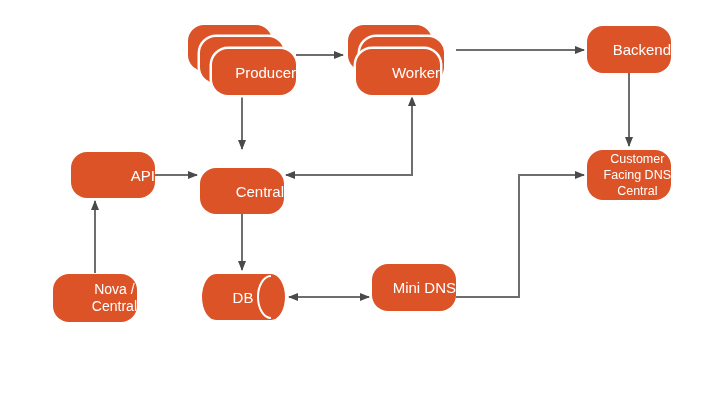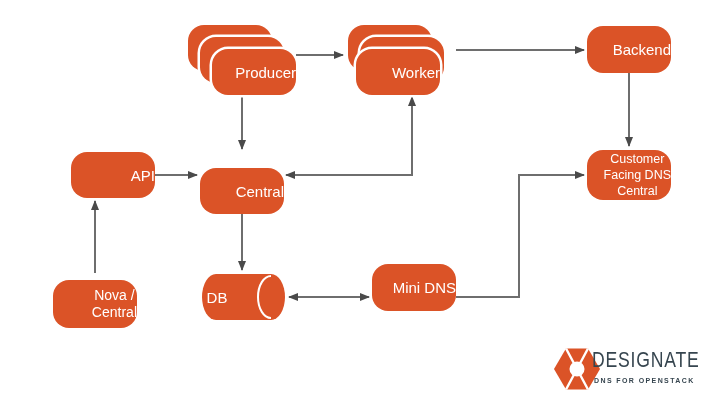--- a/index.html
+++ b/index.html
@@ -34,26 +34,26 @@
     display:flex;align-items:center;justify-content:flex-end;
     text-align:center;
     font-size:15px;
     z-index:2;
     box-sizing:border-box;
     border-radius:16px;
   }
   .node.stacked{box-shadow:0 0 0 2.5px var(--background);}
   .node.tall{height:47px;}
   .node.multiline{font-size:12.5px;line-height:1.28;}
-  .node.nova{height:48px;font-size:14px;line-height:1.25;margin-top:6px;}
+  .node.nova{height:48px;font-size:14px;line-height:1.25;}
   .cyl-wrap{position:absolute;left:202px;top:274px;width:84px;height:46px;z-index:2;}
   .cyl-body{fill:var(--box);}
   .cyl-cap{fill:none;stroke:var(--background);stroke-width:2;}
   .db-label{
-    position:absolute;left:188px;top:274px;width:58px;height:46px;
+    position:absolute;left:214px;top:274px;width:58px;height:46px;
     display:flex;align-items:center;justify-content:center;
     color:var(--box-text);font-size:15px;z-index:3;
   }
   .logo{position:absolute;left:553px;top:345px;width:160px;height:50px;z-index:2;}
   .logo-hex{position:absolute;left:0;top:0;}
   .hex-body{fill:var(--box);}
   .hex-line{stroke:var(--background);stroke-width:2.4;fill:none;}
   .hex-hole{fill:var(--background);}
   .logo-title{
     position:absolute;left:39px;top:4px;
@@ -141,23 +141,14 @@
       <path class="cyl-body" d="M14,0 H69 A14,23 0 0 1 69,46 H14 A14,23 0 0 1 14,0 Z"></path>
       <path class="cyl-cap" d="M69,2 A13,21 0 0 0 69,44"></path>
     </svg>
   </div>
   <div class="db-label">DB</div>
 
   <div class="node tall" style="left:372px;top:264px;">
     <span>Mini DNS</span>
   </div>
 
-  <div class="logo">
-    <svg class="logo-hex" width="48" height="48" viewBox="0 0 48 48">
-      <polygon class="hex-body" points="1,24 13,3.5 35,3.5 47,24 35,44.5 13,44.5"></polygon>
-      <path class="hex-line" d="M24,24 L13,3.5 M24,24 L35,3.5 M24,24 L13,44.5 M24,24 L35,44.5"></path>
-      <circle class="hex-hole" cx="24" cy="24" r="7.5"></circle>
-    </svg>
-    <div class="logo-title">DESIGNATE</div>
-    <div class="logo-subtitle">DNS FOR OPENSTACK</div>
-  </div>
 
 </div>
 
 </body></html>

